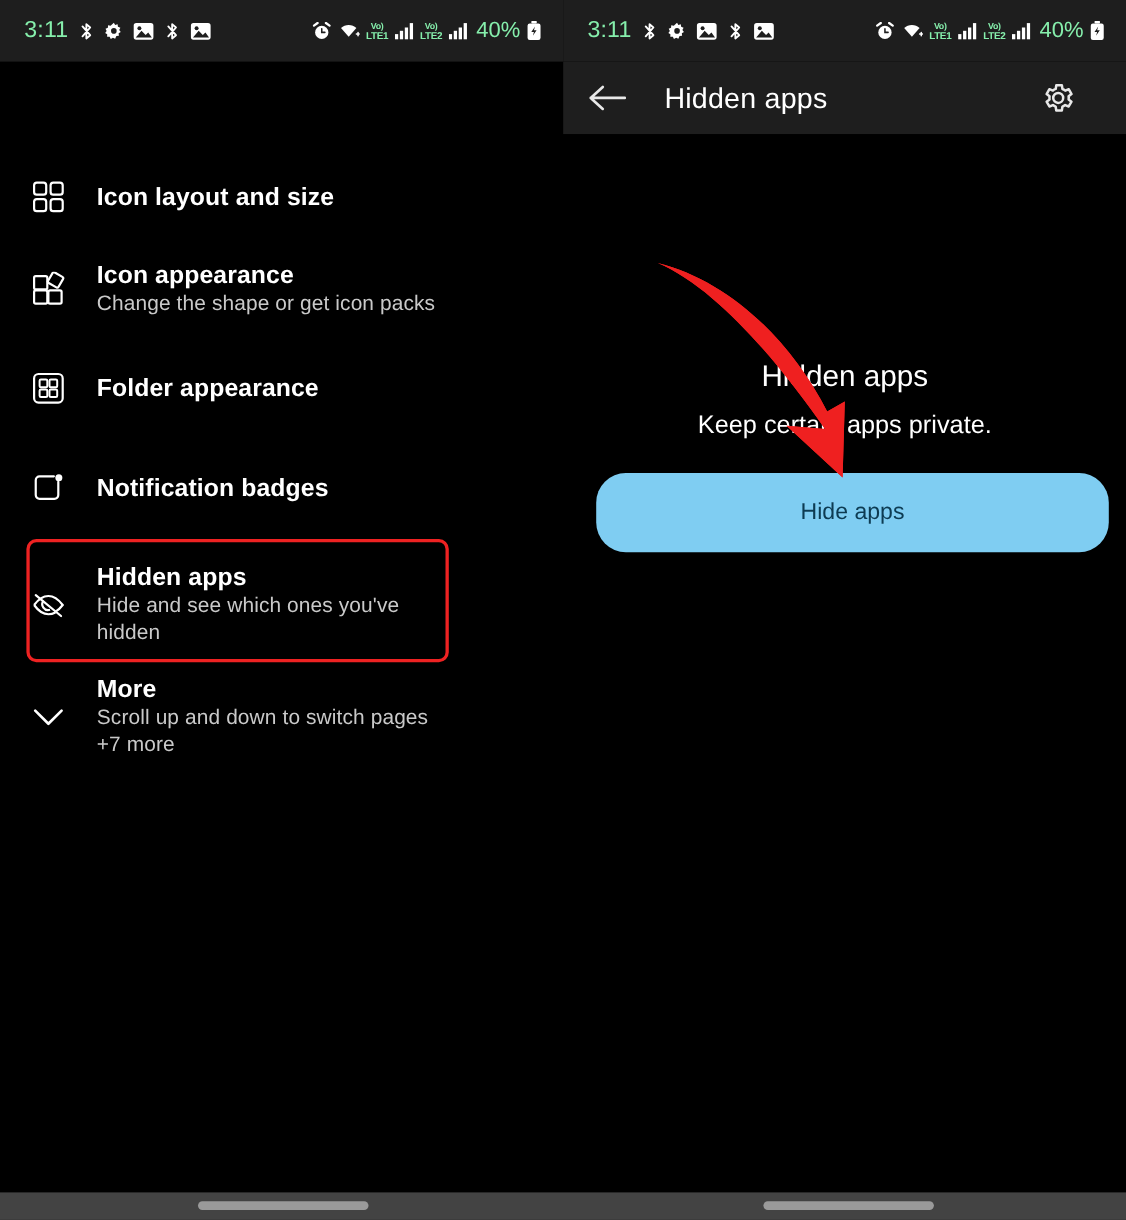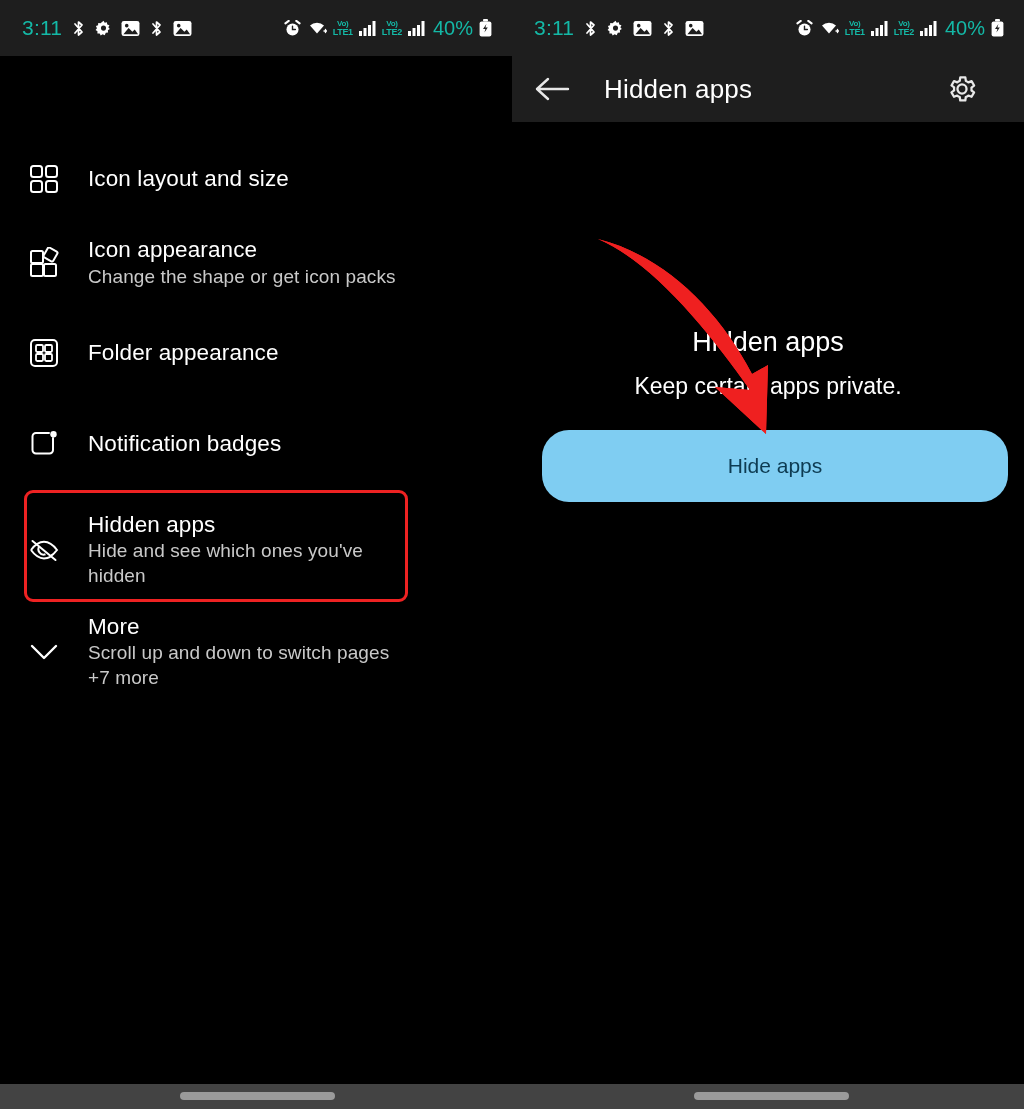--- a/index.html
+++ b/index.html
@@ -9,21 +9,21 @@
     font-family:"Liberation Sans", sans-serif;
     overflow:hidden;
   }
   .screen { position:relative; width:1024px; height:1109px; background:#000; }
 
   
   .statusbar {
     position:absolute; top:0; height:56px; width:512px;
     background:#1e1e1e;
     display:flex; align-items:center;
-    color:#14b8a6;
+    color:#86efac;
   }
   .statusbar.left  { left:0; }
   .statusbar.right { left:512px; }
   .sb-left-group  { display:flex; align-items:center; gap:9px; margin-left:22px; }
   .sb-right-group { display:flex; align-items:center; gap:6px; position:absolute; right:20px; }
   .sb-clock { font-size:21px; letter-spacing:.2px; font-weight:400; }
   .sb-ico { display:inline-flex; align-items:center; justify-content:center; }
   .sb-ico svg { display:block; }
   .sb-bat-pct { font-size:20px; margin-left:2px; }
   .volte { display:flex; flex-direction:column; align-items:center; line-height:1; }
@@ -48,21 +48,21 @@
 
   .srow {
     position:absolute; left:0; width:512px;
     display:flex; align-items:center;
   }
   .srow-ico {
     width:88px; min-width:88px; display:flex; align-items:center; justify-content:center;
     color:#fff;
   }
   .srow-txt { display:flex; flex-direction:column; justify-content:center; }
-  .srow-title { font-size:22.5px; color:#fff; line-height:1.26; font-weight:400; letter-spacing:.1px; }
+  .srow-title { font-size:22.5px; color:#fff; line-height:1.26; font-weight:700; letter-spacing:.1px; }
   .srow-sub   { font-size:19px; color:#c9c9c9; line-height:1.3; font-weight:400; letter-spacing:.1px; max-width:330px; }
 
   .highlight-box {
     position:absolute;
     border:3px solid #ee2222;
     border-radius:9px;
     pointer-events:none;
   }
 
   

